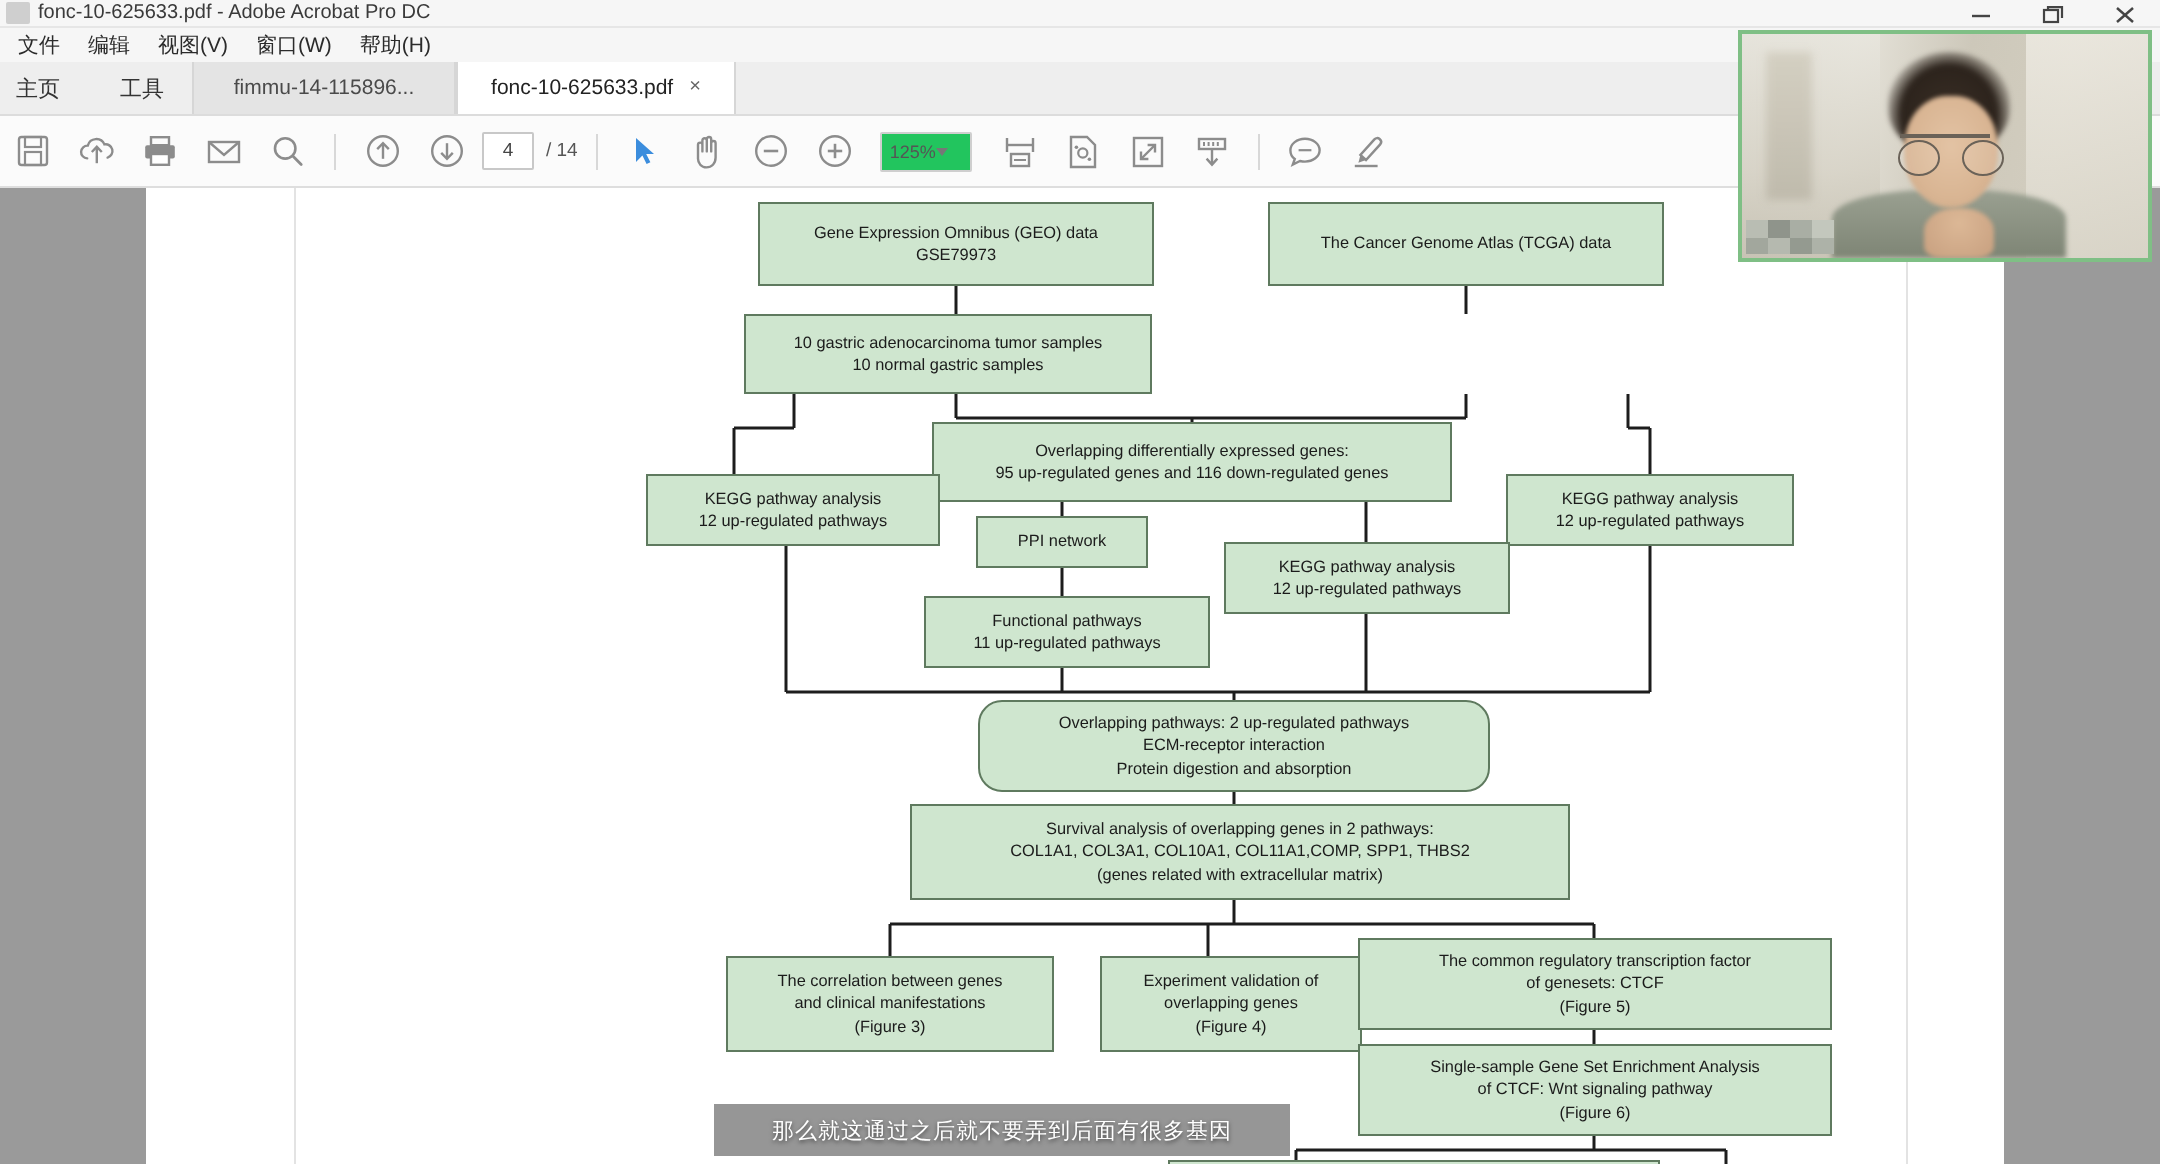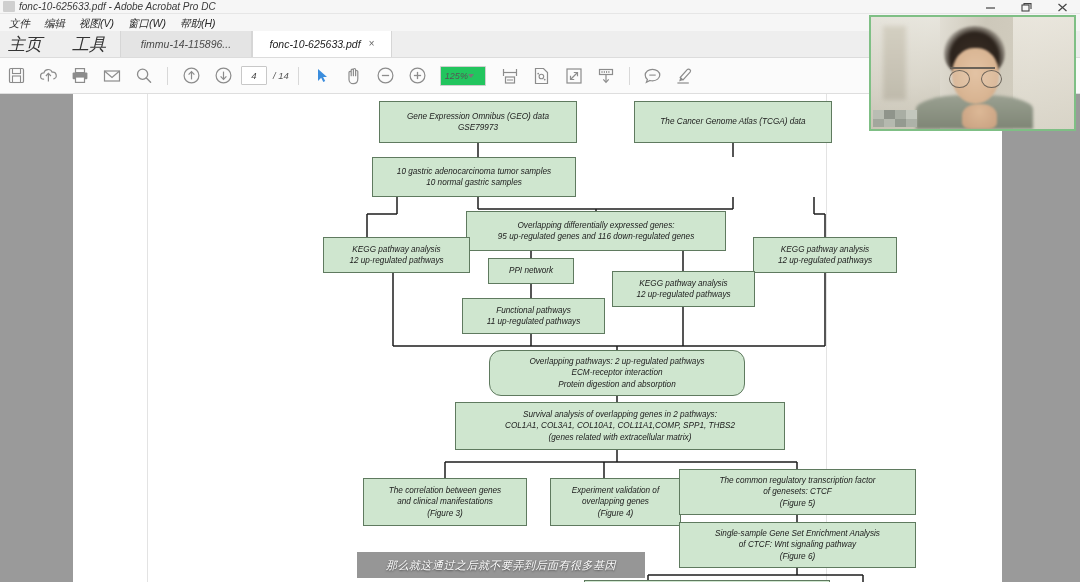--- a/index.html
+++ b/index.html
@@ -8,21 +8,20 @@
     width: 1080px; height: 582px;
     overflow: hidden;
     font-family: "Liberation Sans", sans-serif;
     background: #ffffff;
   }
   #app {
     position: relative;
     width: 1080px; height: 582px;
     overflow: hidden;
     background: #9a9a9a;
-    font-style: italic;
   }
 
   
   .titlebar {
     position: absolute; left: 0; top: 0; width: 1080px; height: 14px;
     background: #f6f6f6;
     border-bottom: 1px solid #e6e6e6;
     display: flex; align-items: center;
   }
   .titlebar .tb-icon {
@@ -57,21 +56,21 @@
 
   
   .tabstrip {
     position: absolute; left: 0; top: 31px; width: 1080px; height: 27px;
     background: #eeeeee;
     border-bottom: 1px solid #dcdcdc;
     display: flex; align-items: stretch;
   }
   .nav-btn {
     display: flex; align-items: center; justify-content: center;
-    font-size: 17px; color: #333; padding: 0 14px;
+    font-size: 11px; color: #333; padding: 0 14px;
     white-space: nowrap; background: #eeeeee;
   }
   .nav-btn.first { padding-left: 8px; padding-right: 16px; }
   .doc-tab {
     display: flex; align-items: center; justify-content: center;
     min-width: 132px; padding: 0 14px; font-size: 10.5px;
     color: #4a4a4a; background: #e4e4e4;
     border-left: 1px solid #d6d6d6; border-right: 1px solid #d6d6d6;
     white-space: nowrap; position: relative;
   }
@@ -128,21 +127,21 @@
   }
   .thumb-rail {
     position: absolute; left: 0; top: 0; width: 73px; height: 488px;
     background: #9a9a9a;
   }
   .pagewrap {
     position: absolute; left: 73px; top: 0; width: 929px; height: 488px;
     background: #ffffff;
   }
   .page {
-    position: absolute; left: 74px; top: 0; width: 680px; height: 488px;
+    position: absolute; left: 74px; top: 0; width: 807px; height: 488px;
     background: #ffffff;
     border-left: 1px solid #e3e3e3;
     border-right: 1px solid #e3e3e3;
   }
   .right-gutter {
     position: absolute; left: 1002px; top: 0; width: 78px; height: 488px;
     background: #9a9a9a;
   }
 
   

